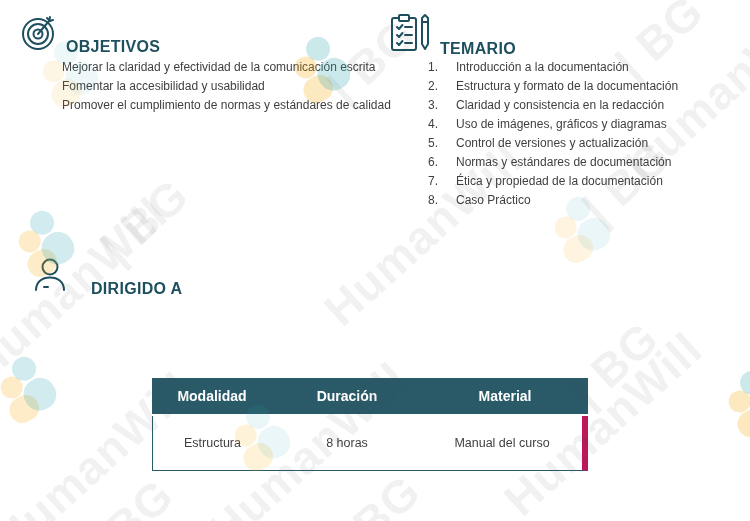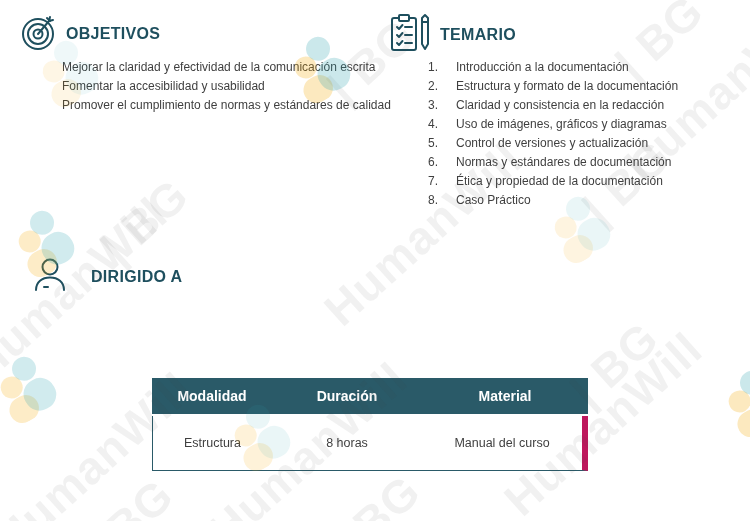--- a/index.html
+++ b/index.html
@@ -14,21 +14,21 @@
   #watermarks { position:absolute; inset:0; pointer-events:none; z-index:5; }
   .wm {
     position:absolute; font-weight:bold; font-size:46px; letter-spacing:1px;
     color:rgba(70,70,70,0.075); transform:rotate(-42deg); white-space:nowrap;
   }
   .wm-logo { position:absolute; transform:rotate(-30deg); }
 
   
   #content { position:absolute; inset:0; z-index:1; }
 
-  .section-head { position:absolute; display:flex; align-items:center; }
+  .section-head { position:absolute; display:flex; align-items:flex-end; }
   .section-title {
     font-size:16px; font-weight:bold; color:#1E4F5E; letter-spacing:.3px;
   }
   .sec-icon { flex:0 0 auto; }
 
   .plain-list { position:absolute; list-style:none; }
   .plain-list li {
     font-size:12px; line-height:19px; color:#3F3F3F;
   }
 

